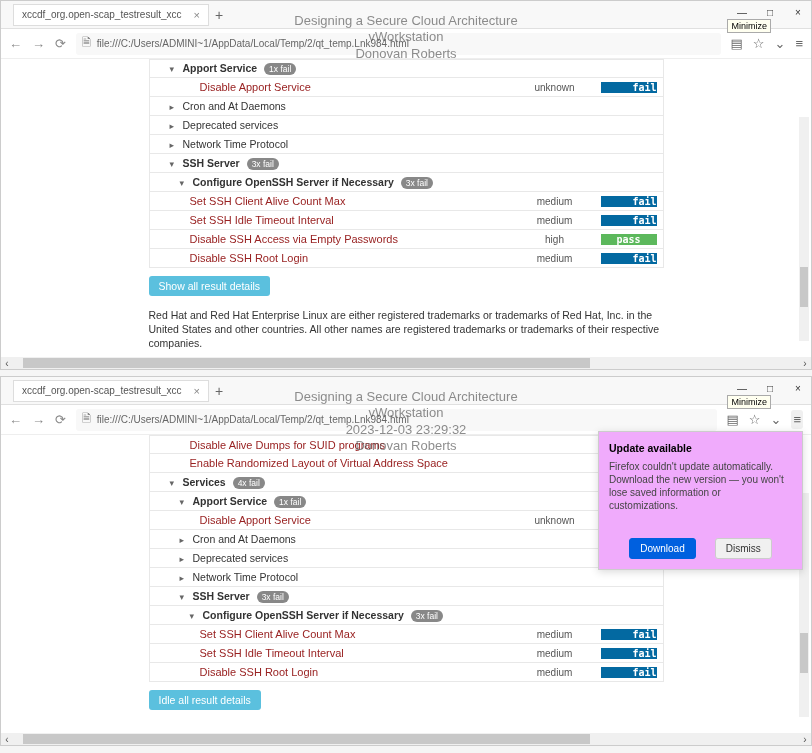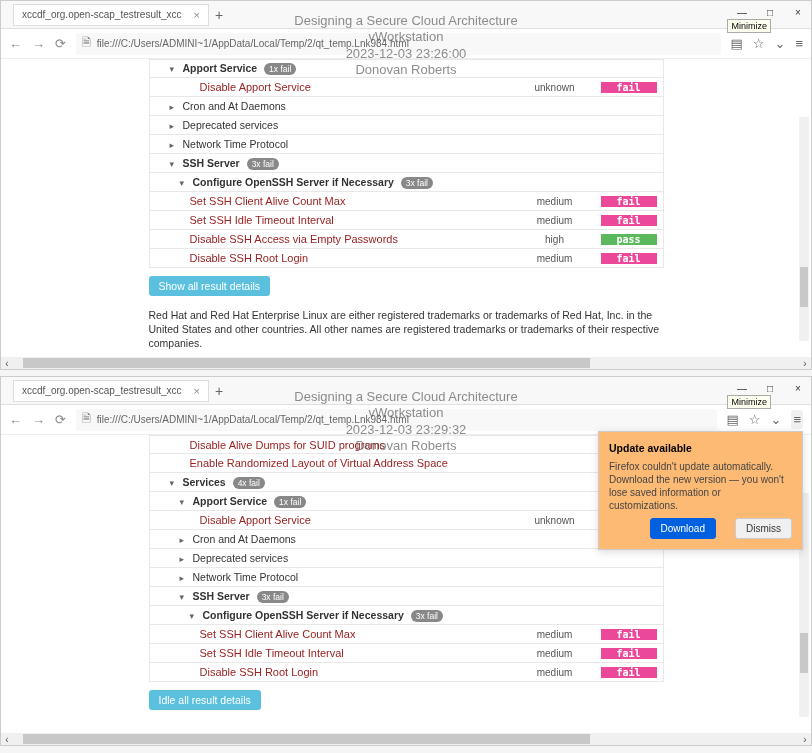--- a/index.html
+++ b/index.html
@@ -36,29 +36,29 @@
     .row .indent1 { margin-left: 24px; }
     .row .indent2 { margin-left: 34px; }
     .row .indent3 { margin-left: 44px; }
     .toggle { display: inline-block; width: 10px; font-size: 9px; color: #666; margin-right: 3px; }
     .section-title { font-weight: bold; color: #333; font-size: 10.5px; }
     .plain-title { color: #333; font-size: 10.5px; }
     .link-title { color: #992222; font-size: 11px; }
     .badge { display: inline-block; background: #888; color: #fff; font-size: 8.5px; padding: 1px 5px; border-radius: 7px; margin-left: 4px; }
     .sev { width: 80px; text-align: center; font-size: 10px; color: #555; margin-left: auto;}
     .status { width: 56px; text-align: center; font-size: 10px; font-weight: bold; color: #fff; margin-left: 6px; font-family: monospace;}
-    .status.fail { background: #ec4899; }
+    .status.fail { background: #0369a1; text-align: right; }
     .status.pass { background: #5cb85c; }
     .action-btn { display: inline-block; background: #5bc0de; color: #fff; font-size: 10.5px; padding: 4px 10px; border-radius: 3px; margin: 8px 0; cursor: pointer;}
     .footer-text { font-size: 10.5px; color: #333; line-height: 1.35; margin: 4px 0; }
 
-    .popup { position: absolute; right: 8px; top: 54px; width: 205px; background: #fdba74; border: 1px solid #ccc; box-shadow: 0 2px 8px rgba(0,0,0,0.15); padding: 10px; z-index: 10; font-size: 10px;}
+    .popup { position: absolute; right: 8px; top: 54px; width: 205px; background: #f0abfc; border: 1px solid #ccc; box-shadow: 0 2px 8px rgba(0,0,0,0.15); padding: 10px; z-index: 10; font-size: 10px;}
     .popup-title { font-weight: bold; font-size: 10.5px; margin-bottom: 6px; }
-    .popup-body { color: #444; line-height: 1.3; margin-bottom: 6px; }
-    .popup-actions { display: flex; gap: 19px; justify-content: flex-end; }
+    .popup-body { color: #444; line-height: 1.3; margin-bottom: 26px; }
+    .popup-actions { display: flex; gap: 19px; justify-content: center; }
     .popup-btn { padding: 4px 10px; border-radius: 3px; font-size: 10px; cursor: pointer; border: 1px solid #ccc;}
     .popup-btn.primary { background: #0060df; color: #fff; border-color:#0060df;}
     .popup-btn.secondary { background: #f0f0f0; color: #333;}
     .menu-active { background: #f0f0f0; border-radius:3px; padding:2px;}
     .vscroll { position:absolute; right:2px; top:58px; bottom:14px; width:10px; background:#f0f0f0;}
     .vscroll-thumb { width:8px; background:#c8c8c8; margin:0 auto;}
   </style>
 </head>
 <body>
 
@@ -86,21 +86,20 @@
     </div>
     <span class="tool-icon">▤</span>
     <span class="tool-icon">☆</span>
     <span class="tool-icon">⌄</span>
     <span class="tool-icon">≡</span>
   </div>
 
   <div class="overlay-title">
     <div>Designing a Secure Cloud Architecture</div>
     <div>vWorkstation</div>
-    <div>2023-12-03 23:26:00</div>
     <div>Donovan Roberts</div>
   </div>
 
   <div class="content">
     <div class="report" id="report-top"><div class="row">
           <span class="indent0"><span class="toggle">▾</span><span class="section-title">Apport Service </span><span class="badge">1x fail</span></span>
         </div><div class="row">
           <span class="indent3"><span class="link-title">Disable Apport Service</span></span>
           <span class="sev">unknown</span>
           <span class="status fail">fail</span>

